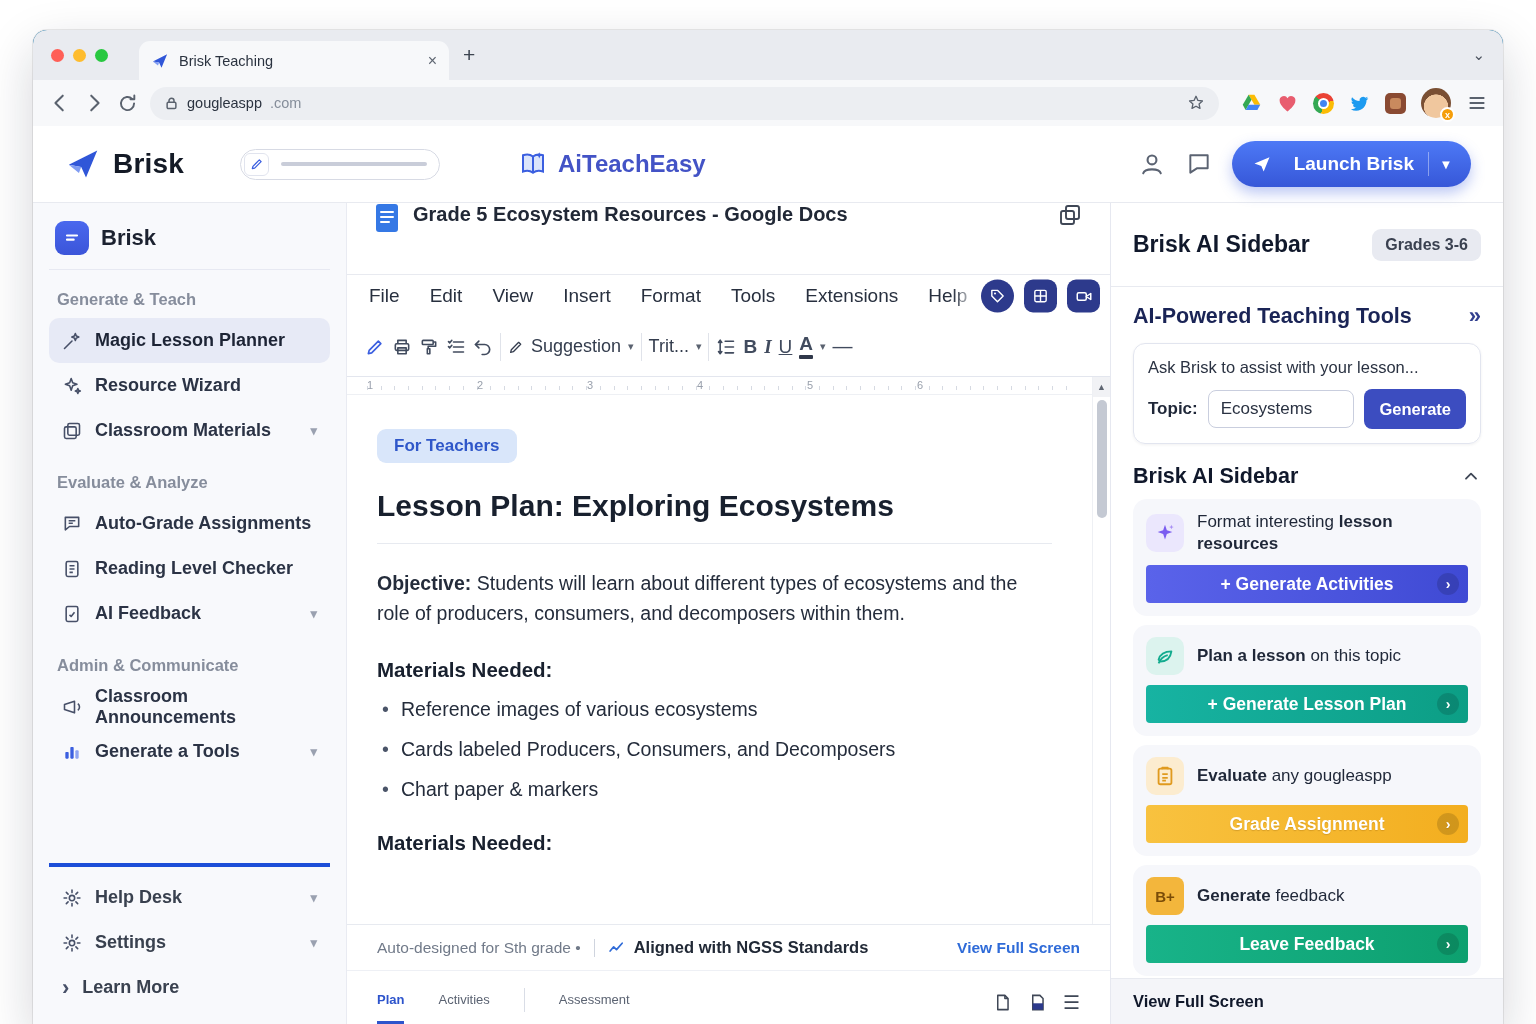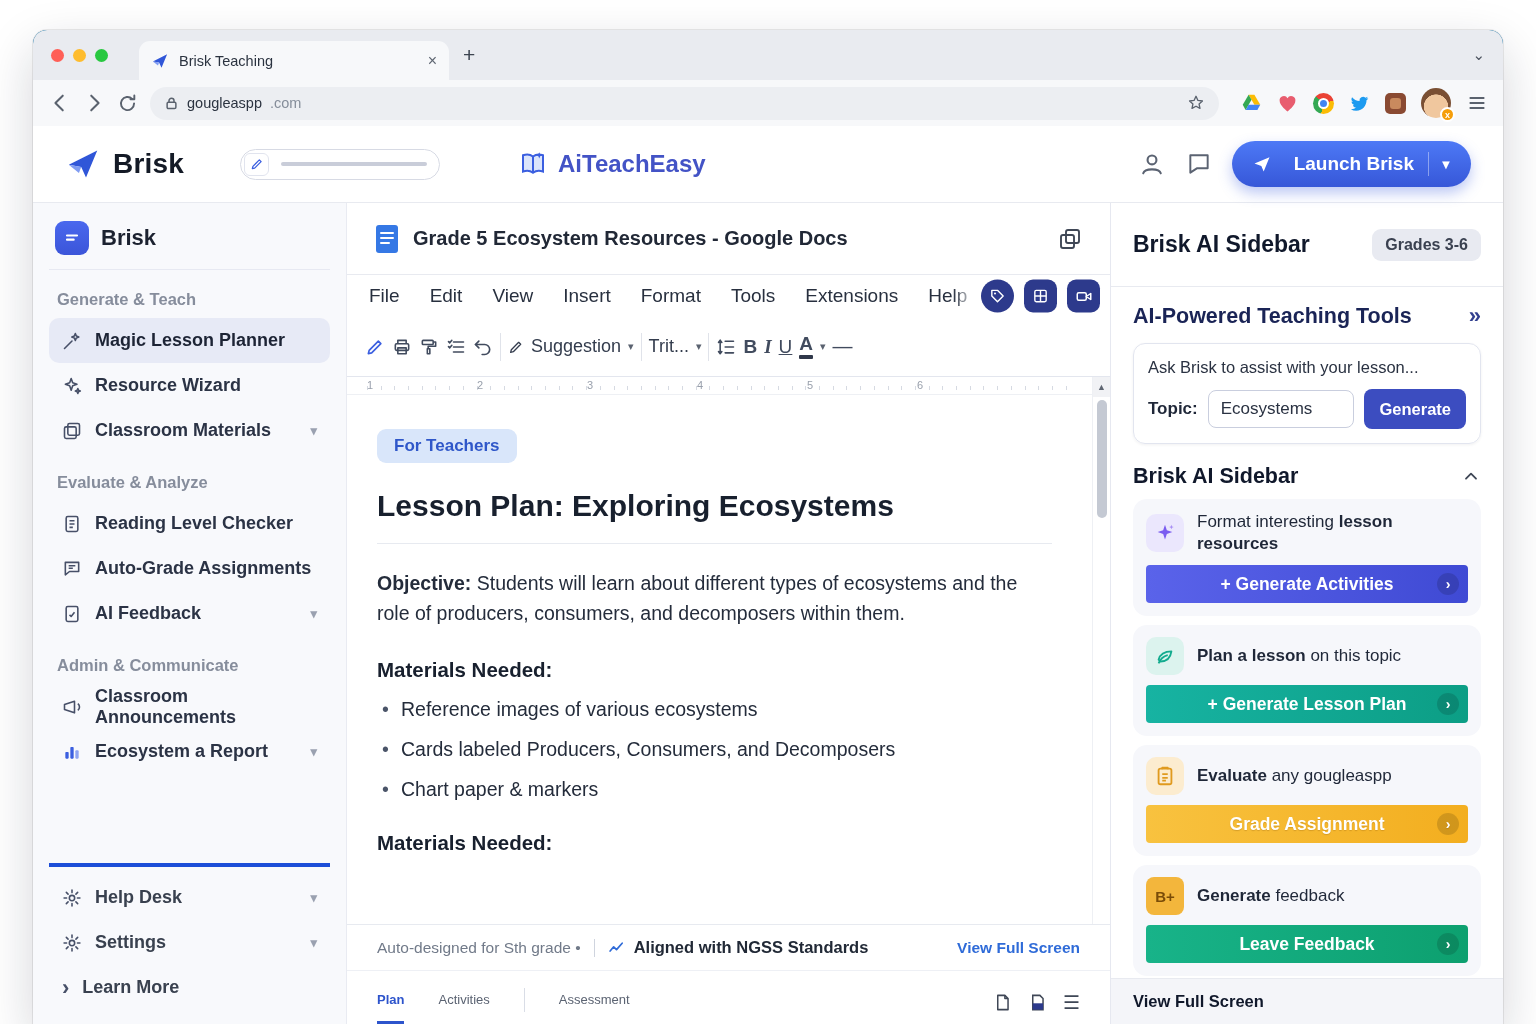--- a/index.html
+++ b/index.html
@@ -67,21 +67,21 @@
   .sb-item{height:45px;border-radius:10px;display:flex;align-items:center;gap:13px;padding:0 13px;font-size:18px;font-weight:600;color:#2b3345;cursor:default}
   .sb-item .ico{color:#475068}
   .sb-item.active{background:#e7eaf6;color:#1d2435}
   .sb-chev{margin-left:auto;color:#9aa1b0;font-size:13px}
   .sb-foot{margin-top:auto;border-top:4px solid #1d4ed8;padding-top:8px}
   .sb-foot .sb-item{color:#39414f;font-weight:600}
   .sb-more{font-size:22px;font-weight:700;color:#39414f;line-height:1}
 
   
   .docarea{flex:1;display:flex;flex-direction:column;background:#fff;min-width:0}
-  .dochead{height:72px;border-bottom:1px solid #e8eaf0;display:flex;align-items:center;padding:0 28px;gap:14px;flex:none}
+  .dochead{height:72px;border-bottom:1px solid #e8eaf0;display:flex;align-items:flex-start;padding:0 28px;gap:14px;flex:none}
   .doc-title{font-size:20px;font-weight:600;color:#212836;white-space:nowrap;overflow:hidden;text-overflow:ellipsis}
   .dochead-right{margin-left:auto;color:#3f4756}
   .menubar{height:42px;display:flex;align-items:center;padding:0 22px;gap:30px;font-size:19px;color:#28303f;position:relative;flex:none}
   .menu-item{cursor:default}
   .float-icons{position:absolute;right:10px;top:50%;transform:translateY(-50%);display:flex;align-items:center;gap:10px;
     padding-left:28px;background:linear-gradient(90deg,rgba(255,255,255,0),#fff 24px)}
   .fi{width:33px;height:33px;border-radius:9px;background:#2d3a8c;display:flex;align-items:center;justify-content:center;color:#fff}
   .fi.round{border-radius:50%}
   .toolbar{height:60px;border-bottom:1px solid #e3e6ee;display:flex;align-items:center;padding:0 18px;gap:7px;color:#414b5e;flex:none}
   .tb-sep{width:1px;height:28px;background:#e0e3ea}
@@ -348,34 +348,34 @@
               </svg>
         </span>
         <span>Classroom Materials</span>
         <span class="sb-chev">▾</span>
       </div>
 
       <div class="sb-label">Evaluate &amp; Analyze</div>
       <div class="sb-item">
         <span class="ic ico">
           <svg width="20" height="20" viewBox="0 0 24 24" fill="none" stroke="currentColor" stroke-width="1.9" stroke-linejoin="round">
-                <rect x="5" y="3" width="14" height="18" rx="2"></rect>
-                <path d="M9 8h6M9 12h6M9 16h4"></path>
-              </svg>
-        </span>
-        <span>Reading Level Checker</span>
+                <path d="M4 4h16v11H9l-5 4z"></path>
+                <path d="M8 8h8M8 11h5"></path>
+              </svg>
+        </span>
+        <span>Auto-Grade Assignments</span>
       </div>
       <div class="sb-item">
         <span class="ic ico">
           <svg width="20" height="20" viewBox="0 0 24 24" fill="none" stroke="currentColor" stroke-width="1.9" stroke-linejoin="round">
-                <path d="M4 4h16v11H9l-5 4z"></path>
-                <path d="M8 8h8M8 11h5"></path>
-              </svg>
-        </span>
-        <span>Auto-Grade Assignments</span>
+                <rect x="5" y="3" width="14" height="18" rx="2"></rect>
+                <path d="M9 8h6M9 12h6M9 16h4"></path>
+              </svg>
+        </span>
+        <span>Reading Level Checker</span>
       </div>
       <div class="sb-item">
         <span class="ic ico">
           <svg width="20" height="20" viewBox="0 0 24 24" fill="none" stroke="currentColor" stroke-width="1.9" stroke-linejoin="round">
                 <rect x="5" y="3" width="14" height="18" rx="2"></rect>
                 <path d="M9 13l2 2 4-5"></path>
               </svg>
         </span>
         <span>AI Feedback</span>
         <span class="sb-chev">▾</span>
@@ -392,21 +392,21 @@
         <span>Classroom Announcements</span>
       </div>
       <div class="sb-item">
         <span class="ic ico" style="color:#3b5fe0">
           <svg width="20" height="20" viewBox="0 0 24 24">
                 <rect x="4" y="12" width="4" height="8" rx="1" fill="#3b5fe0"></rect>
                 <rect x="10" y="6" width="4" height="14" rx="1" fill="#3b5fe0"></rect>
                 <rect x="16" y="10" width="4" height="10" rx="1" fill="#8fa5f2"></rect>
               </svg>
         </span>
-        <span>Ecosystem a Report</span>
+        <span>Generate a Tools</span>
         <span class="sb-chev">▾</span>
       </div>
 
       <div class="sb-foot">
         <div class="sb-item">
           <span class="ic ico">
             <svg width="20" height="20" viewBox="0 0 24 24" fill="none" stroke="currentColor" stroke-width="1.9" stroke-linecap="round">
                   <circle cx="12" cy="12" r="3.2"></circle>
                   <path d="M12 2.5v3M12 18.5v3M2.5 12h3M18.5 12h3M5.2 5.2l2.1 2.1M16.7 16.7l2.1 2.1M18.8 5.2l-2.1 2.1M7.3 16.7l-2.1 2.1"></path>
                 </svg>

